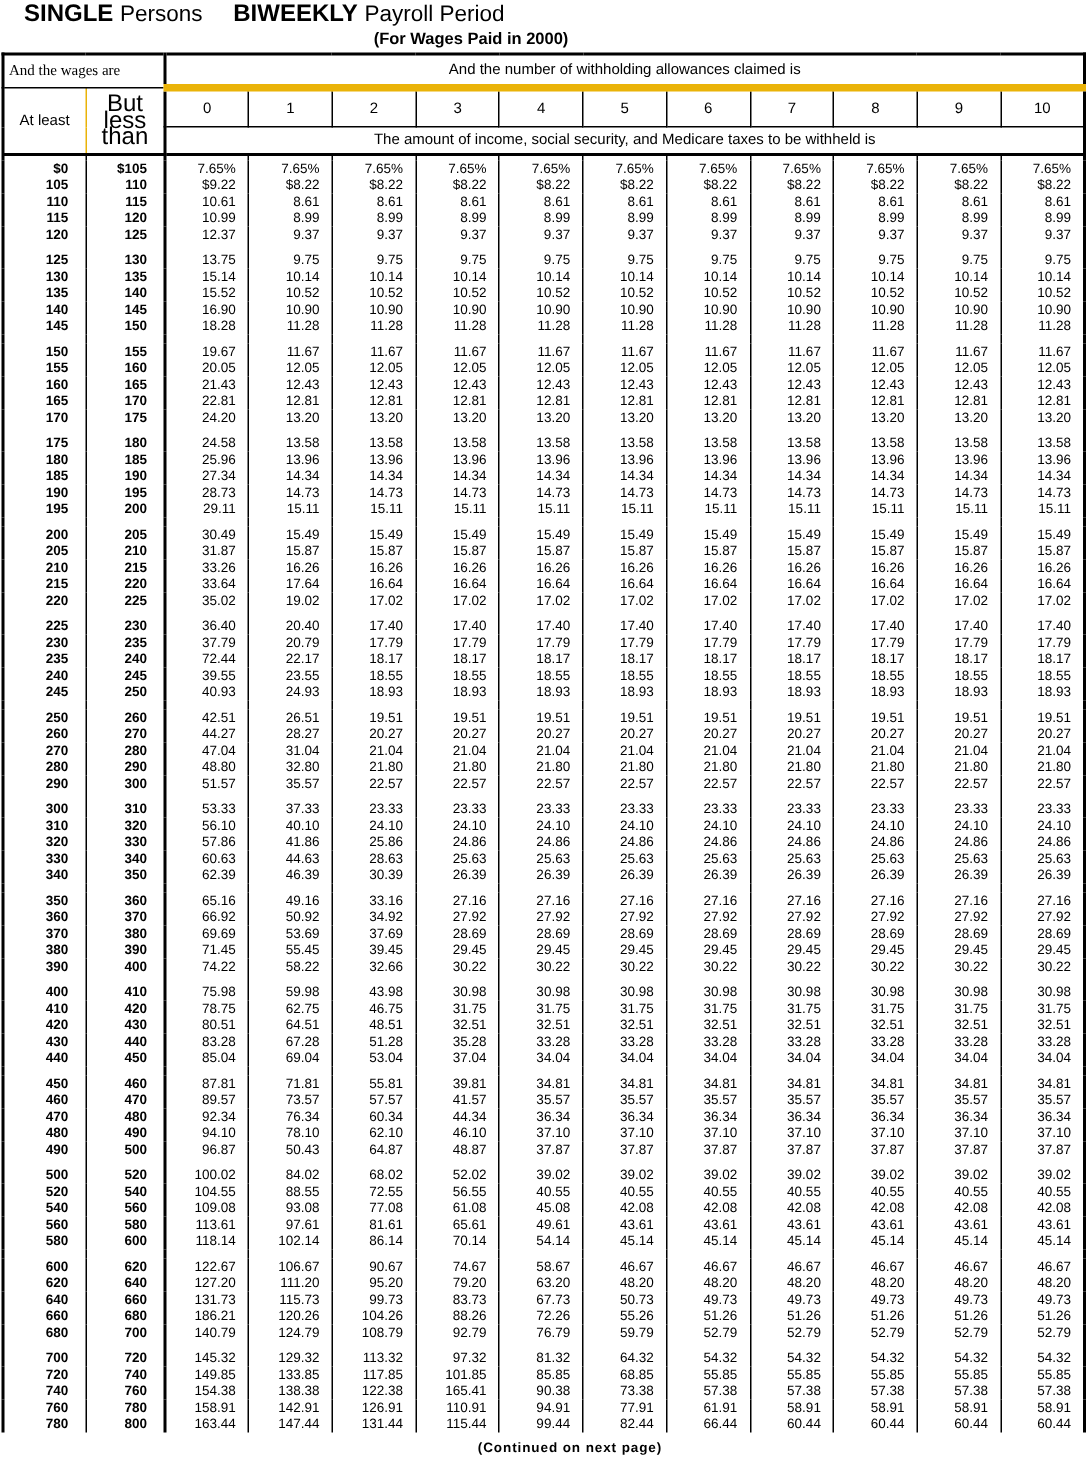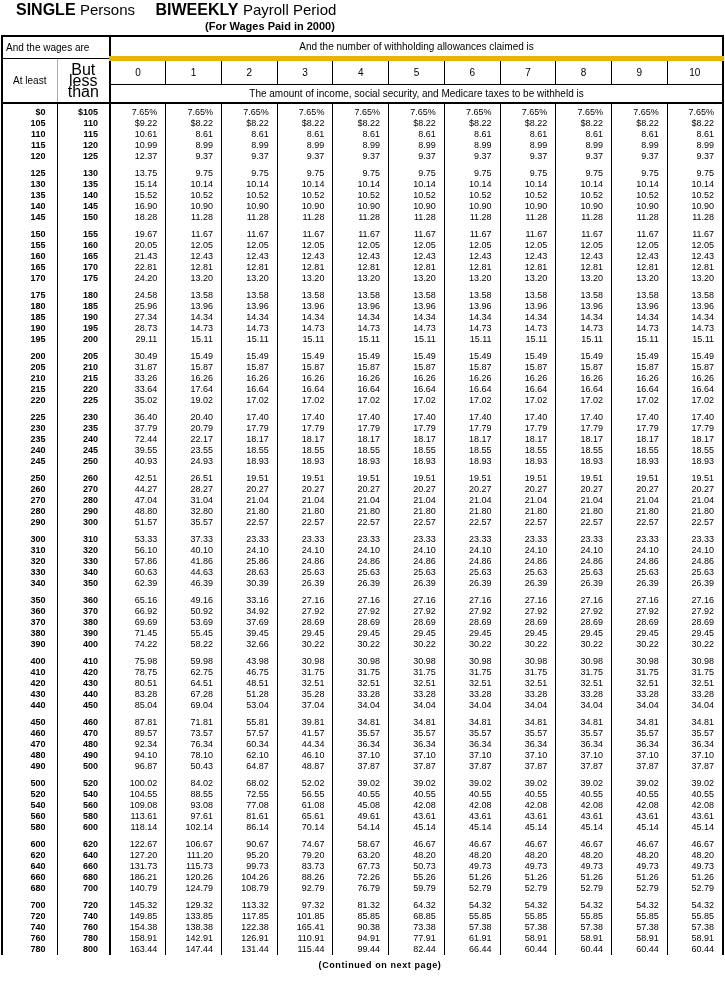--- a/index.html
+++ b/index.html
@@ -2,25 +2,25 @@
 <html><head>
 <meta charset="utf-8">
 <style>
   html,body{margin:0;padding:0;background:#fff;}
   body{width:725px;height:983px;font-family:"Liberation Sans",sans-serif;color:#000;}
   .page{position:relative;width:725px;height:983px;overflow:hidden;background:#fff;}
   .title-row{padding:1px 0 0 16px;white-space:nowrap;}
   .t-big{font-weight:bold;font-size:16px;}
   .t-reg{font-size:15px;}
   .t-gap{margin-left:16px;}
-  .subtitle{width:540px;text-align:center;font-weight:bold;font-size:11px;margin-top:1px;}
+  .subtitle{width:540px;text-align:center;font-weight:bold;font-size:11px;margin-top:1px;padding-left:44px;}
   table.taxtable{border-collapse:collapse;table-layout:fixed;width:723px;margin-left:1px;margin-top:3px;border:2px solid #000;border-bottom:none;}
   th,td{padding:0;margin:0;}
   th{font-weight:normal;}
-  .h-wages{font-size:10px;text-align:left;padding-left:3px;border-right:2px solid #000;border-bottom:1px solid #000;height:19px;}
+  .h-wages{font-size:10px;text-align:left;padding-left:3px;border-right:2px solid #000;border-bottom:1px solid #000;height:19px;font-family:Liberation Serif, serif;}
   .h-allow{font-size:10px;text-align:center;border-bottom:5px solid #eab308;height:19px;}
   .h-atleast{font-size:10px;text-align:center;vertical-align:middle;border-right:1px solid #eab308;border-bottom:2px solid #000;}
   .h-butless{font-size:16px;text-align:center;vertical-align:middle;border-right:2px solid #000;border-bottom:2px solid #000;line-height:11px;}
   .h-num{font-size:10px;text-align:center;border-right:1px solid #000;border-bottom:1px solid #000;height:23px;vertical-align:middle;}
   .h-num:last-child{border-right:none;}
   .h-note{font-size:10px;text-align:center;border-bottom:2px solid #000;height:17px;vertical-align:middle;}
   tbody td{font-size:9px;line-height:11px;height:11px;vertical-align:bottom;white-space:nowrap;}
   td.wage{font-weight:bold;text-align:right;padding-right:11px;}
   td.c0{border-right:1px solid #000;}
   td.c1{border-right:2px solid #000;}

